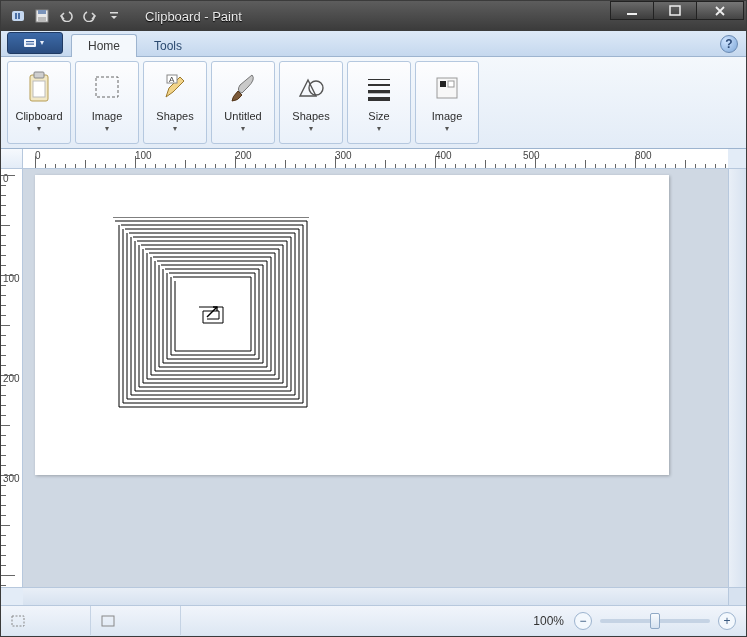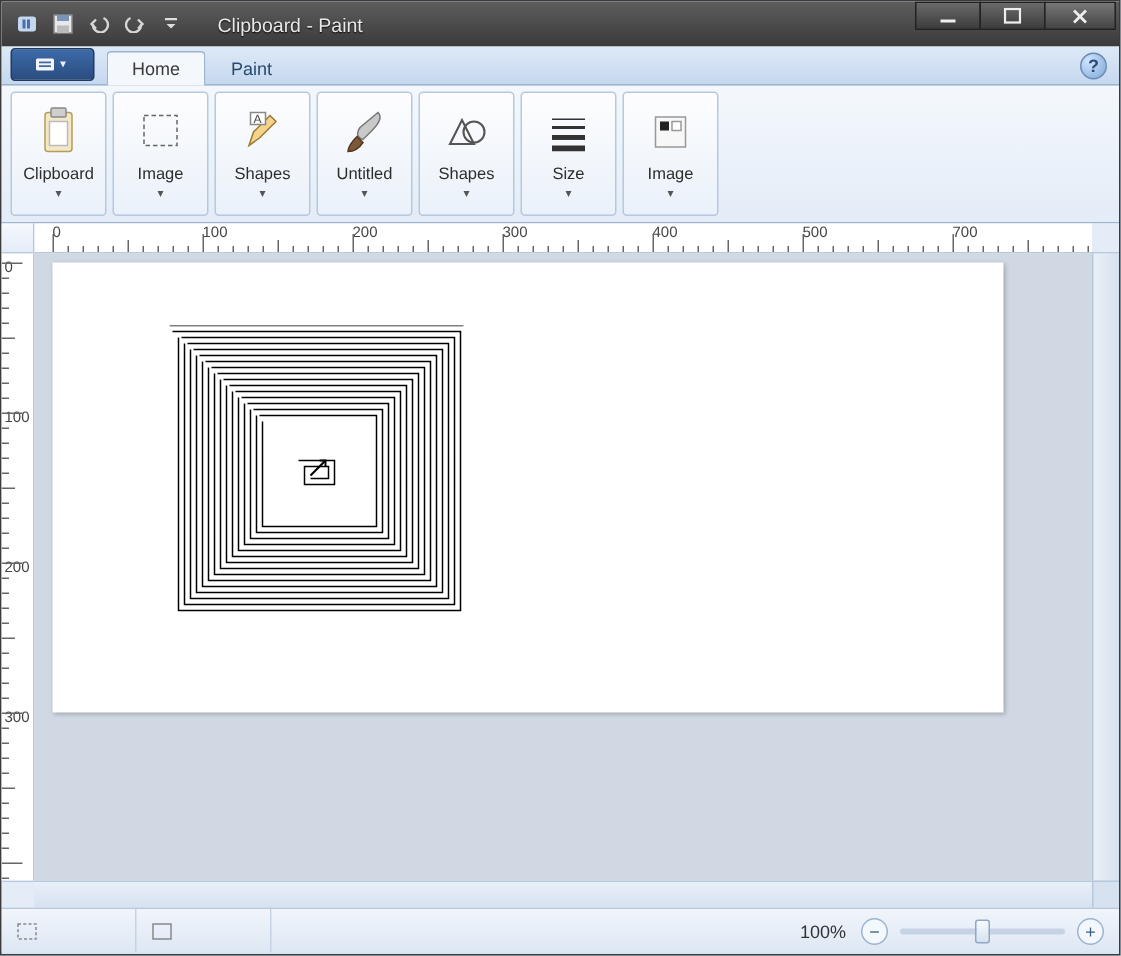--- a/index.html
+++ b/index.html
@@ -121,21 +121,21 @@
   <div class="filebtn">
     <svg width="26" height="12">
         <rect x="2" y="2" width="12" height="8" fill="#f2f6fc" rx="1"></rect>
         <rect x="4" y="4" width="8" height="1.2" fill="#4368a2"></rect>
         <rect x="4" y="6.5" width="8" height="1.2" fill="#4368a2"></rect>
         <path d="M19 3 L23 7 L19 11 Z" fill="none"></path>
         <path d="M18 4 L22 4 L20 8 Z" fill="#e7eefb"></path>
       </svg>
   </div>
   <div class="tab active">Home</div>
-  <div class="tab">Paint</div>
+  <div class="tab">Tools</div>
   <div class="helpbtn">?</div>
 </div>
 
 <div class="ribbon">
   <div class="rgroup">
     <div class="ricon">
       <svg width="30" height="34">
           <rect x="6" y="4" width="18" height="26" rx="2" fill="#f2e8c6" stroke="#b69d55"></rect>
           <rect x="10" y="1" width="10" height="6" rx="1" fill="#cfcfcf" stroke="#888"></rect>
           <rect x="9" y="10" width="12" height="16" fill="#fff" stroke="#bbb"></rect>
@@ -210,22 +210,22 @@
 </div>
 
 <div class="rulerwrap">
   <div class="corner"></div>
   <div class="hruler">
     <span class="ticklabel" style="left:12px">0</span>
     <span class="ticklabel" style="left:112px">100</span>
     <span class="ticklabel" style="left:212px">200</span>
     <span class="ticklabel" style="left:312px">300</span>
     <span class="ticklabel" style="left:412px">400</span>
-    <span class="ticklabel" style="left:512px">500</span>
-    <span class="ticklabel" style="left:612px">700</span>
+    <span class="ticklabel" style="left:500px">500</span>
+    <span class="ticklabel" style="left:612px">800</span>
 
   <div class="tick" style="left: 12px; height: 12px;"></div>
       <div class="tick" style="left: 22px; height: 4px;"></div>
       <div class="tick" style="left: 32px; height: 4px;"></div>
       <div class="tick" style="left: 42px; height: 4px;"></div>
       <div class="tick" style="left: 52px; height: 4px;"></div>
       <div class="tick" style="left: 62px; height: 8px;"></div>
       <div class="tick" style="left: 72px; height: 4px;"></div>
       <div class="tick" style="left: 82px; height: 4px;"></div>
       <div class="tick" style="left: 92px; height: 4px;"></div>

